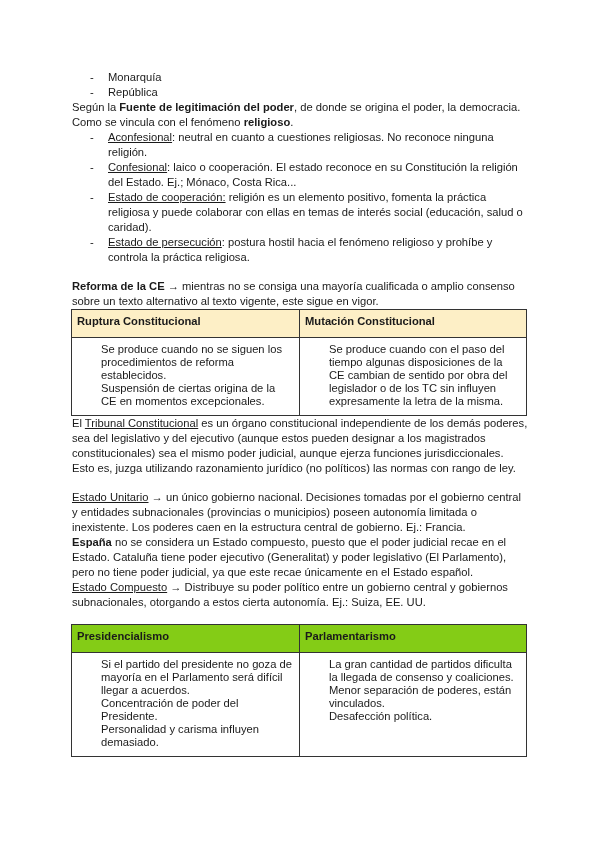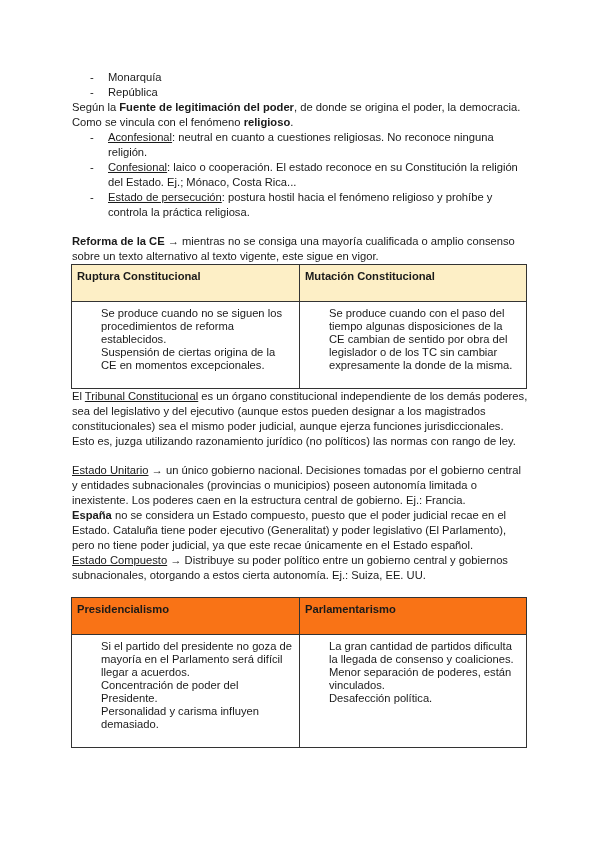--- a/index.html
+++ b/index.html
@@ -8,64 +8,65 @@
   .page { position: absolute; left: 72px; top: 70px; width: 456px; line-height: 15px; }
   p { margin: 0; }
   b { font-weight: bold; }
   u { }
   ul.dash { list-style: none; margin: 0; padding: 0 0 0 36px; }
   ul.dash li { position: relative; }
   ul.dash li::before { content: "-"; position: absolute; left: -18px; }
   .gap { height: 14px; }
   table { border-collapse: collapse; width: 456px; margin-left: -1px; }
   td, th { border: 1.3px solid #333; vertical-align: top; text-align: left;
-           padding: 5px 6px 16px 5px; font-size: 11.2px; line-height: 13px; }
+           padding: 5px 6px 7px 5px; font-size: 11.2px; line-height: 13px; }
   th { font-weight: bold; height: 15px; }
   .amber th { background: #fdefc6; }
-  .plain th { background: #f97316; }
+  .plain th { background: #84cc16; }
   td { height: 56px; }
   .c1 { width: 216px; }
   .cellline { display: block; margin-left: 24px; }
 </style>
 </head>
 <body>
 
 <div class="page">
 
   <ul class="dash">
     <li>Monarquía</li>
     <li>República</li>
   </ul>
 
   <p><span>Según la </span><b>Fuente de legitimación del poder</b><span>, de donde se origina el poder, la democracia.</span></p>
 
   <p><span>Como se vincula con el fenómeno </span><b>religioso</b><span>.</span></p>
   <ul class="dash">
     <li><u>Aconfesional</u><span>: neutral en cuanto a cuestiones religiosas. No reconoce ninguna religión.</span></li>
     <li><u>Confesional</u><span>: laico o cooperación. El estado reconoce en su Constitución la religión del Estado. Ej.; Mónaco, Costa Rica...</span></li>
+    <li><u>Estado de cooperación:</u><span> religión es un elemento positivo, fomenta la práctica religiosa y puede colaborar con ellas en temas de interés social (educación, salud o caridad).</span></li>
     <li><u>Estado de persecución</u><span>: postura hostil hacia el fenómeno religioso y prohíbe y controla la práctica religiosa.</span></li>
   </ul>
 
   <div class="gap"></div>
 
   <p><b>Reforma de la CE</b><span> → mientras no se consiga una mayoría cualificada o amplio consenso sobre un texto alternativo al texto vigente, este sigue en vigor.</span></p>
 
   <table class="amber">
     <tbody>
         <tr>
       <th class="c1">Ruptura Constitucional</th>
       <th>Mutación Constitucional</th>
     </tr>
     <tr>
       <td class="c1">
         <span class="cellline">Se produce cuando no se siguen los procedimientos de reforma establecidos.</span>
         <span class="cellline">Suspensión de ciertas origina de la CE en momentos excepcionales.</span>
       </td>
       <td>
-        <span class="cellline">Se produce cuando con el paso del tiempo algunas disposiciones de la CE cambian de sentido por obra del legislador o de los TC sin cambiar expresamente la donde de la misma.</span>
+        <span class="cellline">Se produce cuando con el paso del tiempo algunas disposiciones de la CE cambian de sentido por obra del legislador o de los TC sin influyen expresamente la letra de la misma.</span>
       </td>
     </tr>
   </tbody>
     </table>
 
   <p><span>El </span><u>Tribunal Constitucional</u><span> es un órgano constitucional independiente de los demás poderes, sea del legislativo y del ejecutivo (aunque estos pueden designar a los magistrados constitucionales) sea el mismo poder judicial, aunque ejerza funciones jurisdiccionales. Esto es, juzga utilizando razonamiento jurídico (no políticos) las normas con rango de ley.</span></p>
 
   <div class="gap"></div>
 
   <p><u>Estado Unitario</u><span> → un único gobierno nacional. Decisiones tomadas por el gobierno central y entidades subnacionales (provincias o municipios) poseen autonomía limitada o inexistente. Los poderes caen en la estructura central de gobierno. Ej.: Francia.</span></p>

